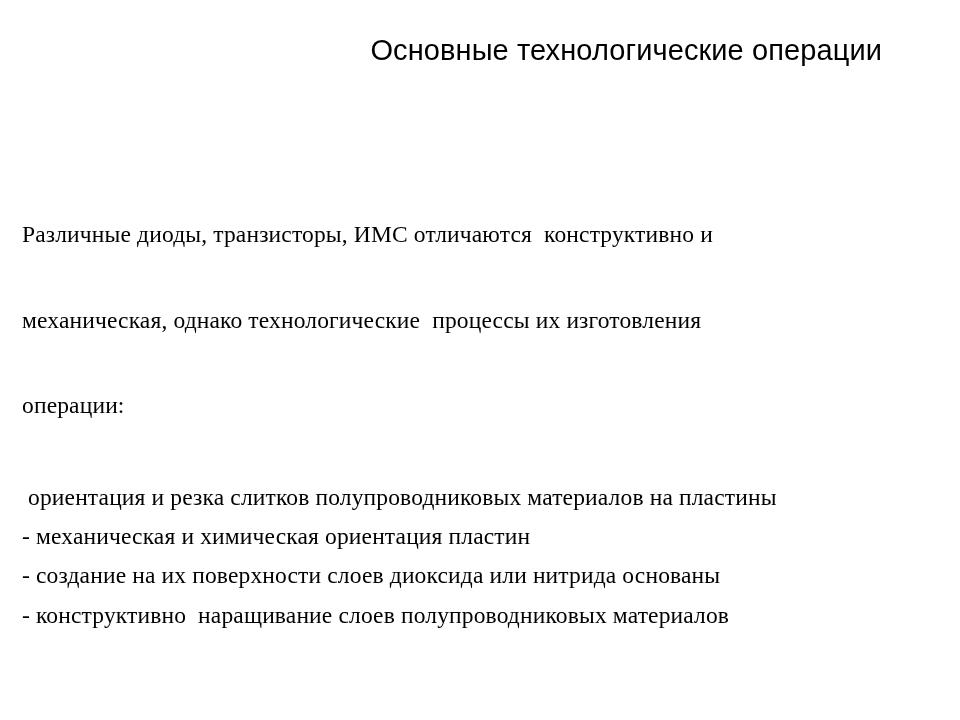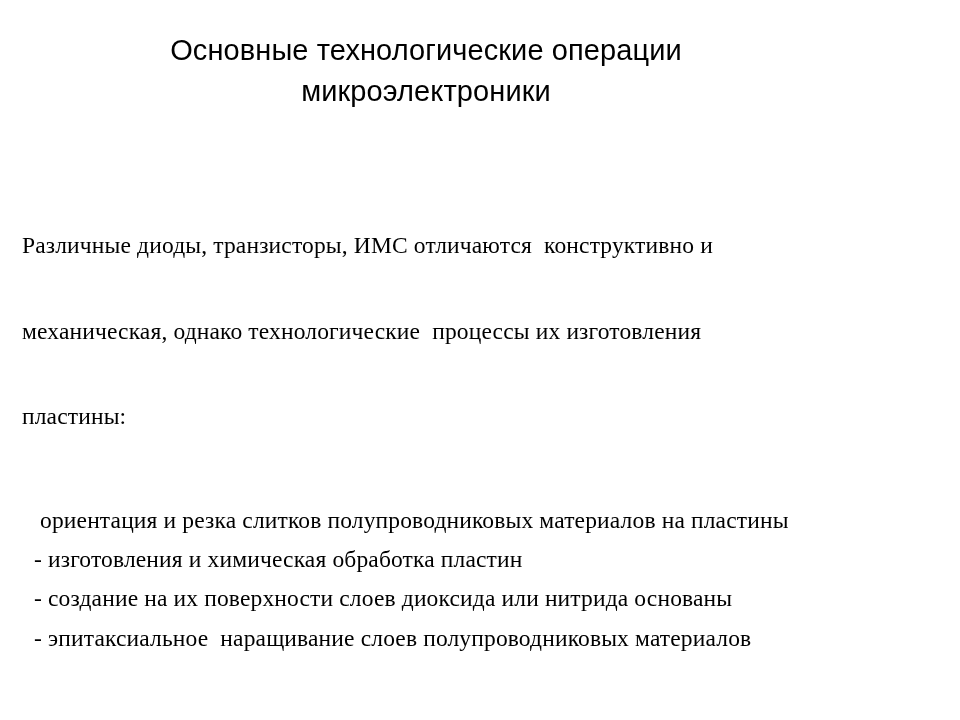--- a/index.html
+++ b/index.html
@@ -22,54 +22,55 @@
     background: #ffffff;
     box-sizing: border-box;
   }
 
   
   .title-block {
     position: absolute;
     left: 0;
     top: 30px;
     width: 852px;
-    text-align: center;
+    text-align: right;
+    padding-left: 30px;
   }
   .title-line {
     font-family: "Liberation Sans", "DejaVu Sans", sans-serif;
     font-size: 29px;
     font-weight: 400;
     line-height: 41px;
     letter-spacing: 0.1px;
     color: #000000;
     white-space: nowrap;
   }
 
   
   .body-block {
     position: absolute;
     left: 22px;
-    top: 174px;
+    top: 163px;
     width: 930px;
   }
 
   .para {
     font-size: 23.5px;
     line-height: 28.5px;
     letter-spacing: 0.15px;
     white-space: pre-wrap;
     margin: 0;
   }
   .para .pline {
     display: block;
     white-space: pre;
   }
 
   .list {
-    margin: 12px;
+    margin: 0;
     padding: 0;
     list-style: none;
   }
   .list .list-item {
     font-size: 23.5px;
     line-height: 39.5px;
     letter-spacing: 0.15px;
     white-space: pre;
     margin: 0;
     padding: 0;
@@ -78,33 +79,32 @@
     line-height: 40px;
   }
 </style>
 </head>
 <body>
 
 <div class="slide">
 
   <div class="title-block">
     <div class="title-line">Основные технологические операции</div>
-    <div class="title-line">микроэлектроники</div>
   </div>
 
   <div class="body-block">
 
     <div class="para">
       <span class="pline">Различные диоды, транзисторы, ИМС отличаются  конструктивно и</span>
       <span class="pline">механическая, однако технологические  процессы их изготовления</span>
-      <span class="pline">пластины:</span>
+      <span class="pline">операции:</span>
     </div>
 
     <ul class="list">
       <li class="list-item first-item"> ориентация и резка слитков полупроводниковых материалов на пластины</li>
-      <li class="list-item">- изготовления и химическая обработка пластин</li>
+      <li class="list-item">- механическая и химическая ориентация пластин</li>
       <li class="list-item">- создание на их поверхности слоев диоксида или нитрида основаны</li>
-      <li class="list-item">- эпитаксиальное  наращивание слоев полупроводниковых материалов</li>
+      <li class="list-item">- конструктивно  наращивание слоев полупроводниковых материалов</li>
 
     </ul>
 
   </div>
 </div>
 
 </body></html>

